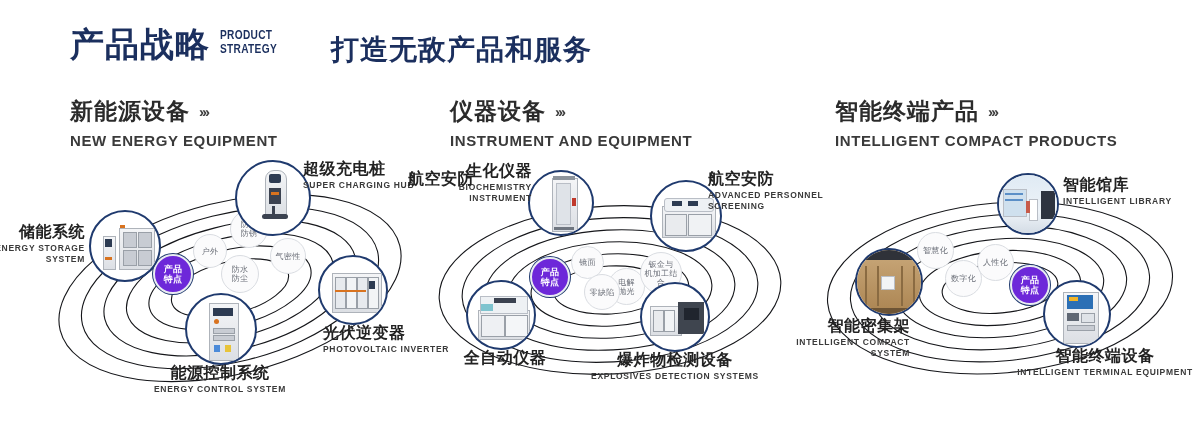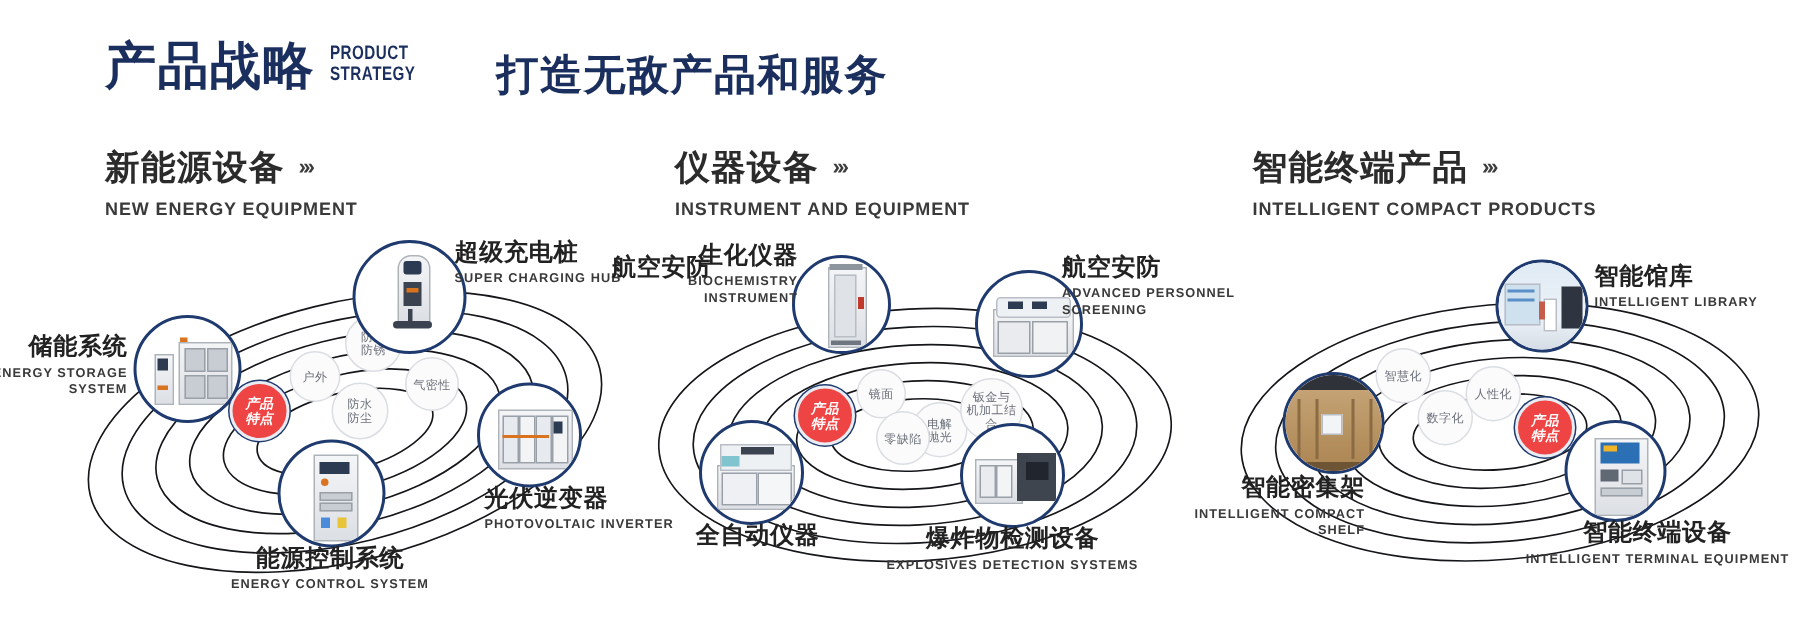--- a/index.html
+++ b/index.html
@@ -31,43 +31,42 @@
   }
 
   
   .sec-head{position:absolute;}
   .sec-cn{
     font-size:23px;font-weight:bold;color:#2b2b2b;letter-spacing:1px;
     white-space:nowrap;display:flex;align-items:center;
   }
   .chev{margin-left:9px;color:#3d3d3d;font-size:15px;letter-spacing:-2px;line-height:1;}
   .sec-en{
-    margin-top:5px;font-size:12px;font-weight:bold;color:#3a3a3a;
+    margin-top:5px;font-size:15px;font-weight:bold;color:#3a3a3a;
     letter-spacing:.6px;white-space:nowrap;
   }
 
   
   .cluster{position:absolute;width:400px;height:250px;}
   .rings{position:absolute;left:0;top:0;width:400px;height:250px;}
   .rings svg{display:block;}
 
   
   .feat{
     position:absolute;border-radius:50%;
     background:#fbfbfc;border:1px solid #dadde2;
     display:flex;align-items:center;justify-content:center;
     text-align:center;color:#6c7079;
     font-size:8px;line-height:9px;letter-spacing:.3px;
     box-sizing:border-box;
   }
   .feat.core{
-    background:#ef4444;border:2.5px solid #e9ecf2;
+    background:#6d28d9;border:2.5px solid #e9ecf2;
     color:#ffffff;font-weight:bold;font-size:9px;line-height:10px;
     box-shadow:0 0 0 1px #1f3a6e;
-    font-style:italic;
   }
 
   
   .node{
     position:absolute;border-radius:50%;
     border:2px solid #1f3a6e;background:#ffffff;
     overflow:hidden;box-sizing:border-box;
   }
   .node .photo{position:absolute;left:0;top:0;right:0;bottom:0;}
 
@@ -397,21 +396,21 @@
         <div class="lt" style="left:24px;top:26px;width:12px;height:12px;background:#f2f4f6;"></div>
         <div class="dk" style="left:8px;top:16px;width:2px;height:40px;background:#8a6b42;"></div>
         <div class="dk" style="left:20px;top:16px;width:2px;height:40px;background:#8a6b42;"></div>
         <div class="dk" style="left:44px;top:16px;width:2px;height:40px;background:#8a6b42;"></div>
         <div class="dk" style="left:56px;top:16px;width:2px;height:40px;background:#8a6b42;"></div>
         <div class="dk" style="left:0;top:58px;width:68px;height:10px;background:#6d5435;"></div>
       </div>
     </div>
     <div class="nlabel right" style="left:-40px;top:156px;width:145px;">
       <div class="cn">智能密集架</div>
-      <div class="en" style="white-space:normal;">INTELLIGENT COMPACT SHELF</div>
+      <div class="en" style="white-space:normal;">INTELLIGENT COMPACT SYSTEM</div>
     </div>
 
     <div class="node" style="left:238px;top:120px;width:68px;height:68px;">
       <div class="photo">
         <div class="cab" style="left:18px;top:10px;width:34px;height:50px;"></div>
         <div class="scr" style="left:22px;top:13px;width:26px;height:14px;background:#2b6fb5;"></div>
         <div class="acc" style="left:24px;top:15px;width:9px;height:4px;background:#f0b429;"></div>
         <div class="dk" style="left:22px;top:31px;width:12px;height:8px;background:#606874;"></div>
         <div class="pan" style="left:36px;top:31px;width:12px;height:8px;background:#dfe3e8;"></div>
         <div class="pan" style="left:22px;top:43px;width:26px;height:4px;"></div>

